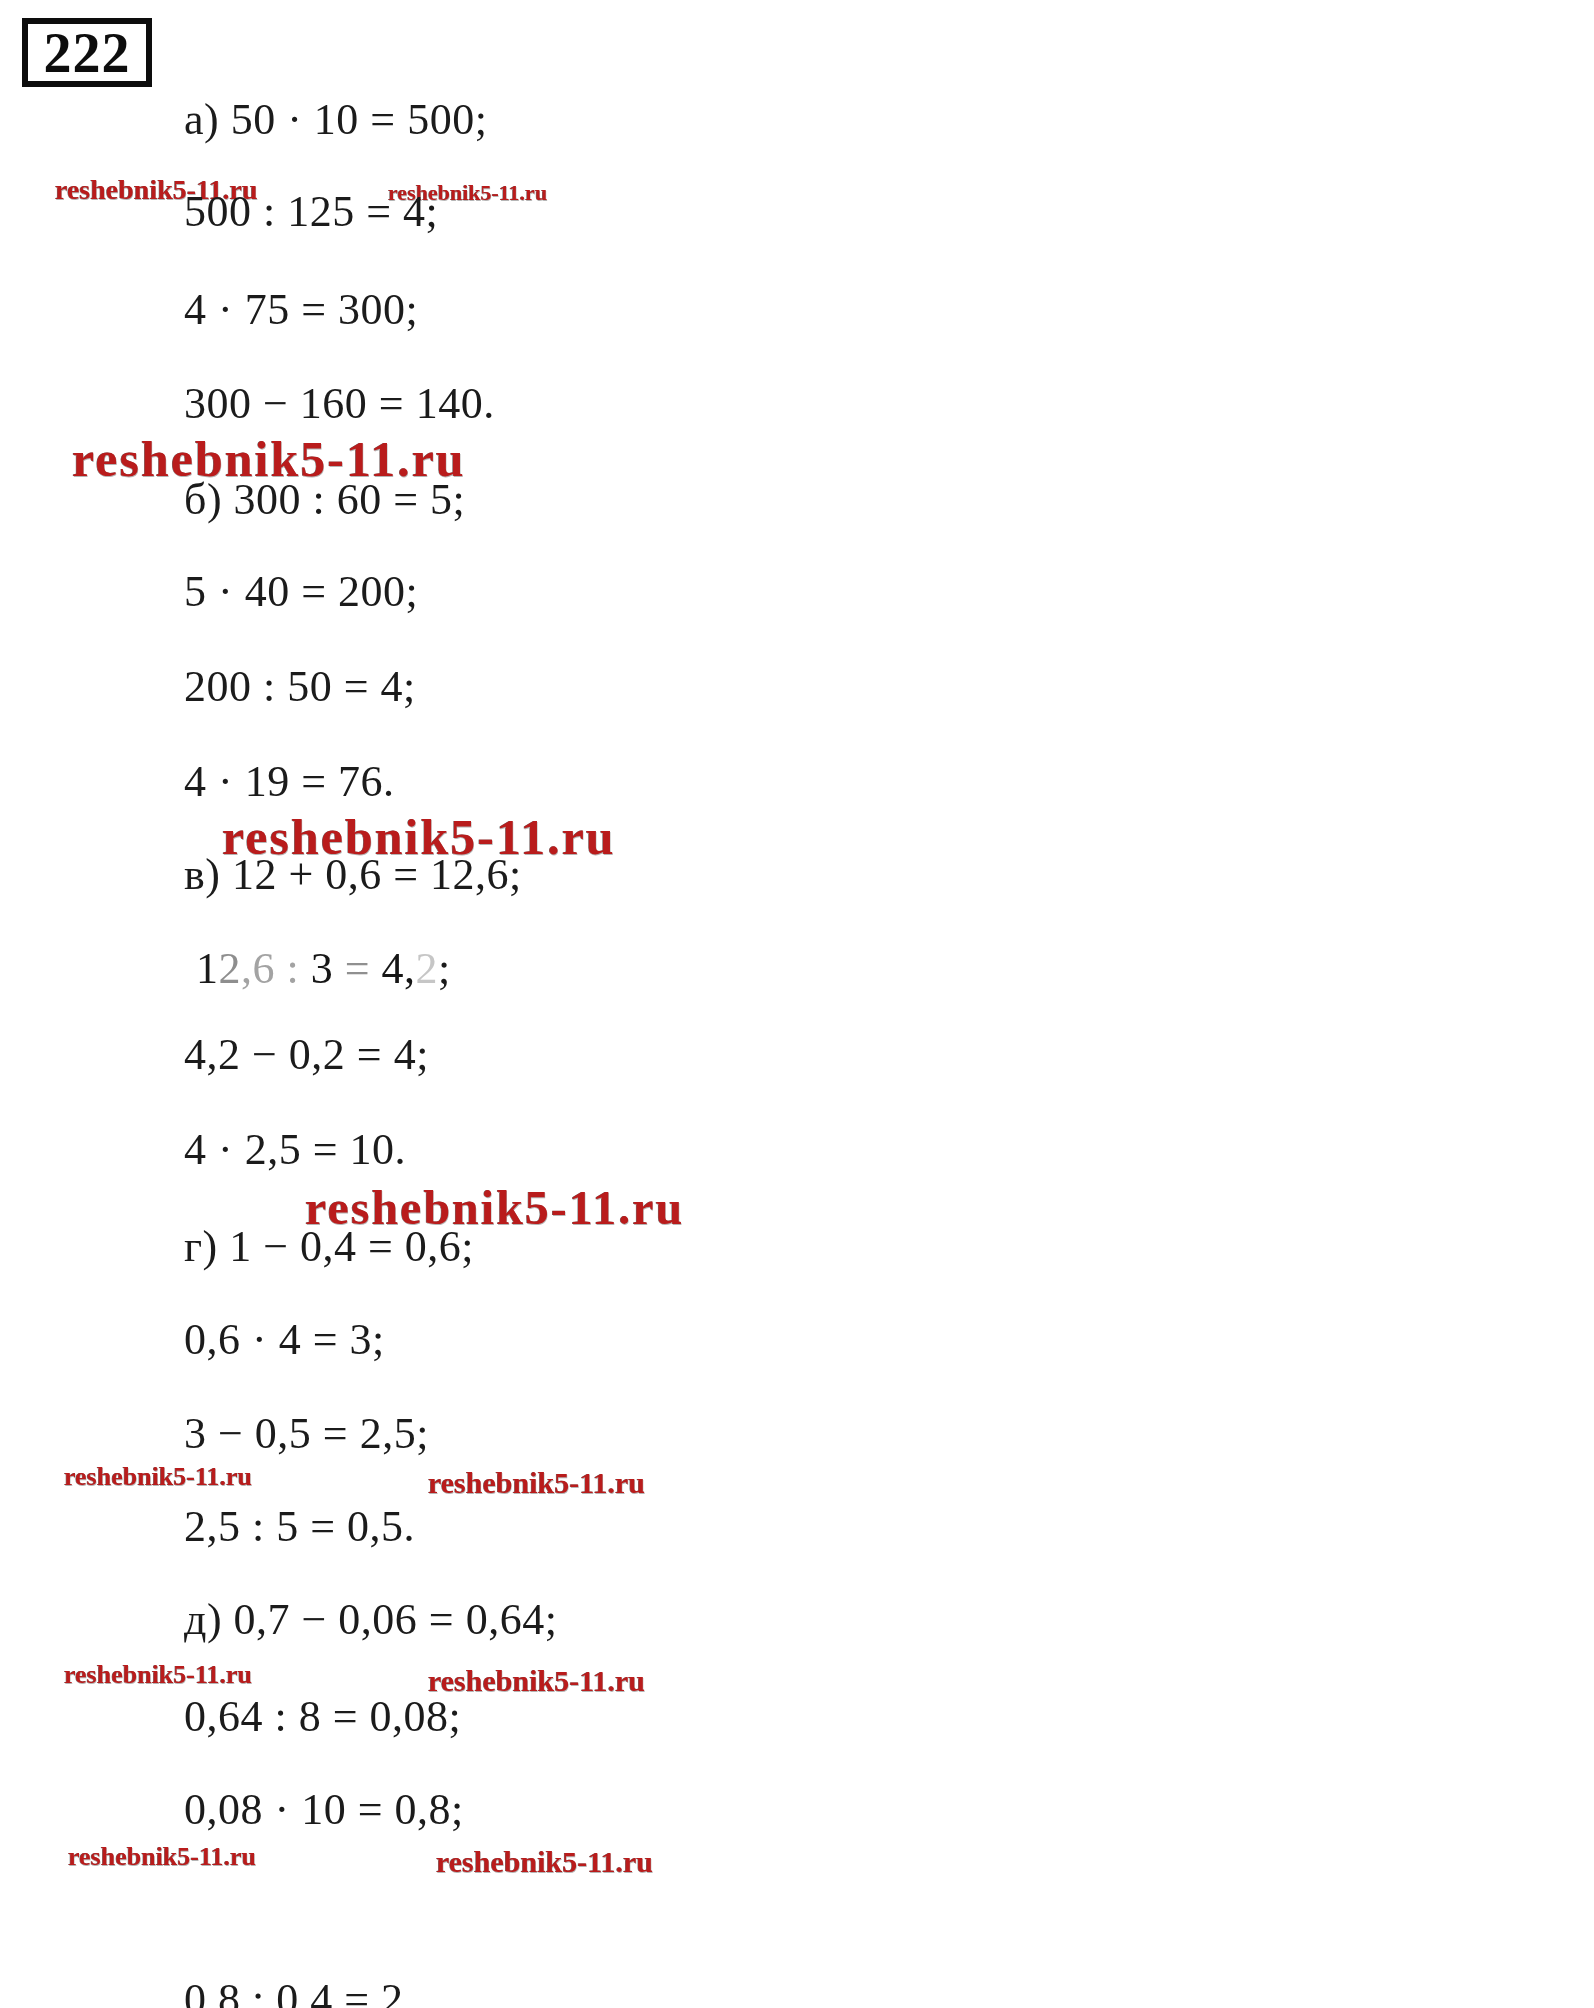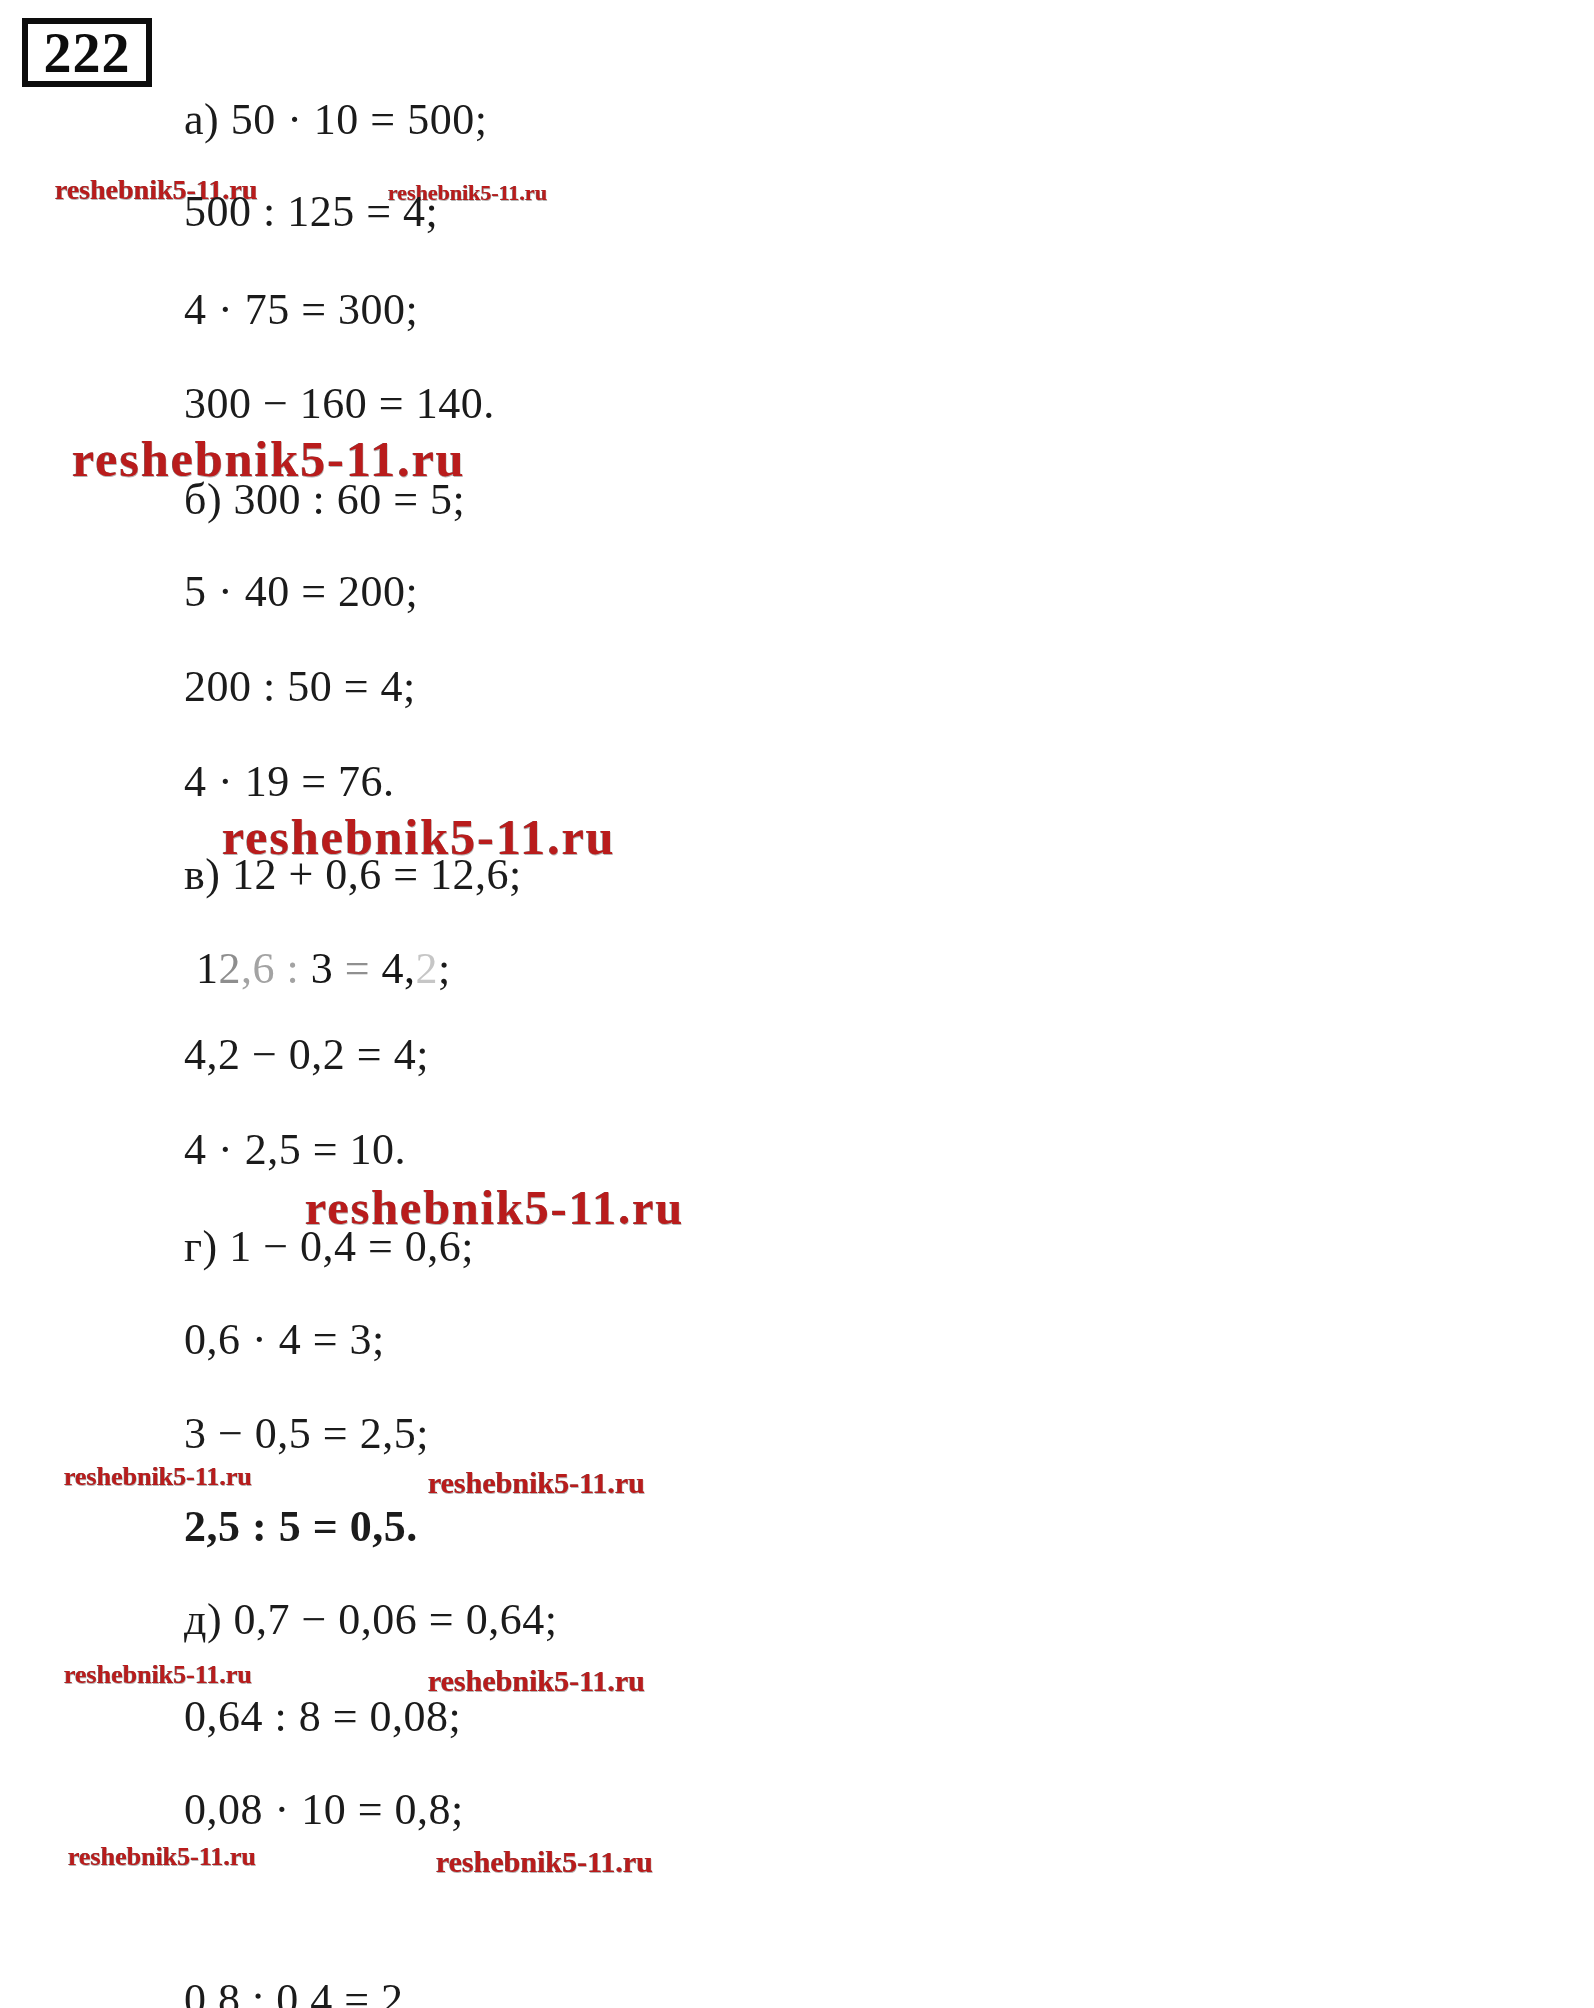--- a/index.html
+++ b/index.html
@@ -78,21 +78,21 @@
   <div class="eq" style="top:1033px;">4,2 − 0,2 = 4;</div>
   <div class="eq" style="top:1128px;">4 · 2,5 = 10.</div>
 
   <div class="wm wm-lg" style="left:305px; top:1184px; font-size:48px;">reshebnik5-11.ru</div>
 
   <div class="eq" style="top:1225px;">г) 1 − 0,4 = 0,6;</div>
   <div class="eq" style="top:1318px;">0,6 · 4 = 3;</div>
   <div class="eq" style="top:1412px;">3 − 0,5 = 2,5;</div>
   <div class="wm wm-md-l" style="left:64px;  top:1464px;">reshebnik5-11.ru</div>
   <div class="wm wm-md-r" style="left:428px; top:1468px;">reshebnik5-11.ru</div>
-  <div class="eq" style="top:1505px;font-weight:bold;">2,5 : 5 = 0,5.</div>
+  <div class="eq" style="top:1505px;">2,5 : 5 = 0,5.</div>
 
   <div class="eq" style="top:1598px;">д) 0,7 − 0,06 = 0,64;</div>
   <div class="wm wm-md-l" style="left:64px;  top:1662px;">reshebnik5-11.ru</div>
   <div class="wm wm-md-r" style="left:428px; top:1666px;">reshebnik5-11.ru</div>
   <div class="eq" style="top:1695px;">0,64 : 8 = 0,08;</div>
   <div class="eq" style="top:1788px;">0,08 · 10 = 0,8;</div>
   <div class="wm wm-md-l" style="left:68px;  top:1844px;">reshebnik5-11.ru</div>
   <div class="wm wm-md-r" style="left:436px; top:1847px;">reshebnik5-11.ru</div>
   <div class="eq" style="top:1978px;">0,8 : 0,4 = 2.</div>
 

